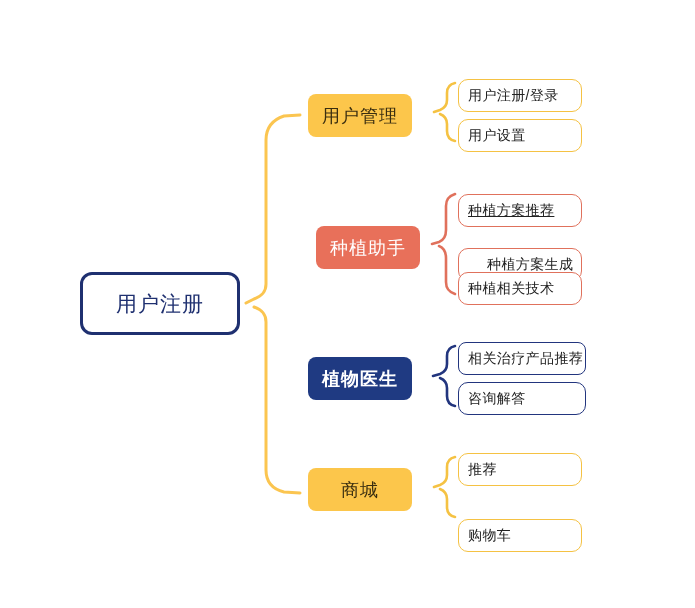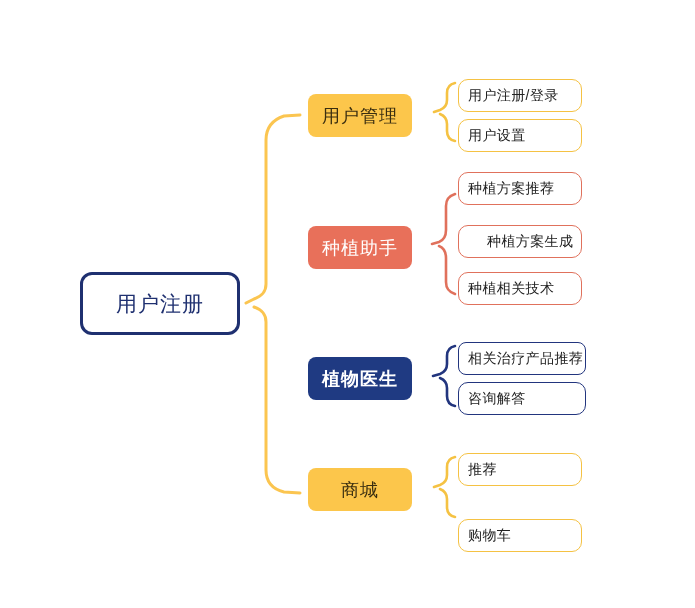--- a/index.html
+++ b/index.html
@@ -52,20 +52,21 @@
     font-size: 18px;
     letter-spacing: 1px;
   }
   .branch-node.fill-yellow {
     background: #FCC64B;
     color: #3A2E10;
   }
   .branch-node.fill-salmon {
     background: #E8705A;
     color: #ffffff;
+    margin-left: 8px;
   }
   .branch-node.fill-navy {
     background: #1F3A82;
     color: #ffffff;
   }
   
   .leaf-node {
     left: 458px;
     height: 33px;
     border-radius: 10px;
@@ -164,24 +165,24 @@
   <div class="node branch-node fill-yellow" style="top:94px;">
     <span>用户管理</span>
   </div>
   <div class="node leaf-node edge-yellow w124" style="top:119px;">
     <span>用户设置</span>
   </div>
 
   <div class="node branch-node fill-salmon" style="top:226px;">
     <span>种植助手</span>
   </div>
-  <div class="node leaf-node edge-salmon w124" style="top:172px;">
+  <div class="node leaf-node edge-salmon w124" style="top:194px;text-decoration:underline;">
     <span>种植方案推荐</span>
   </div>
-  <div class="node leaf-node edge-salmon w124" style="top:225px;padding-left:28px;">
+  <div class="node leaf-node edge-salmon w124" style="top:248px;padding-left:28px;">
     <span>种植方案生成</span>
   </div>
   <div class="node leaf-node edge-salmon w124" style="top:272px;">
     <span>种植相关技术</span>
   </div>
 
   <div class="node branch-node fill-navy" style="top:357px;font-weight:bold;">
     <span>植物医生</span>
   </div>
   <div class="node leaf-node edge-navy w128" style="top:342px;border-radius:8px;">

